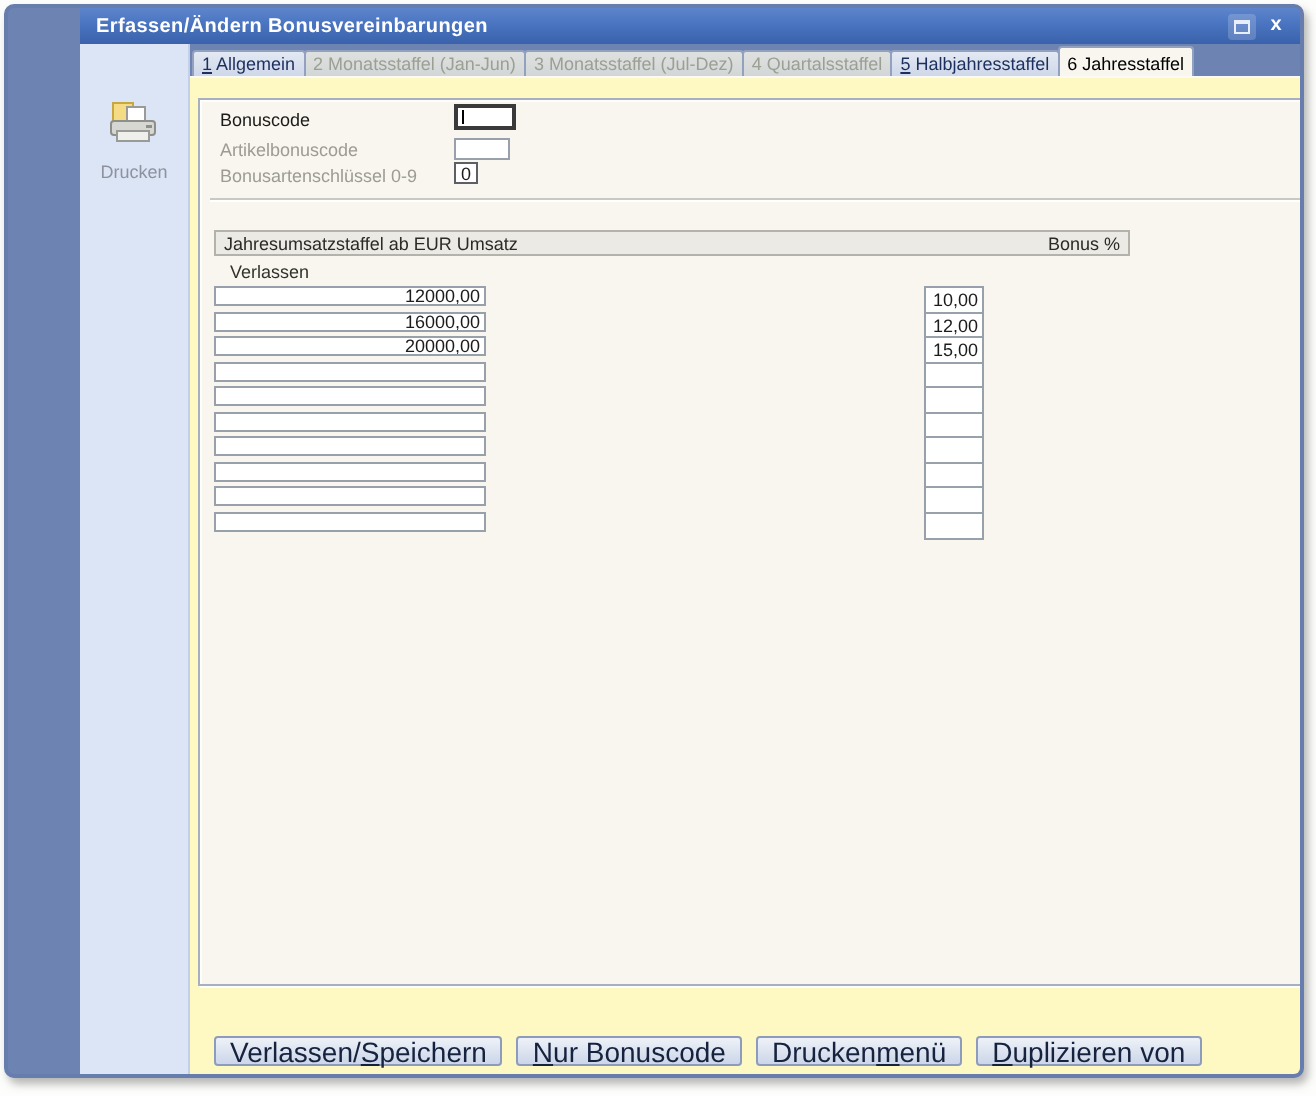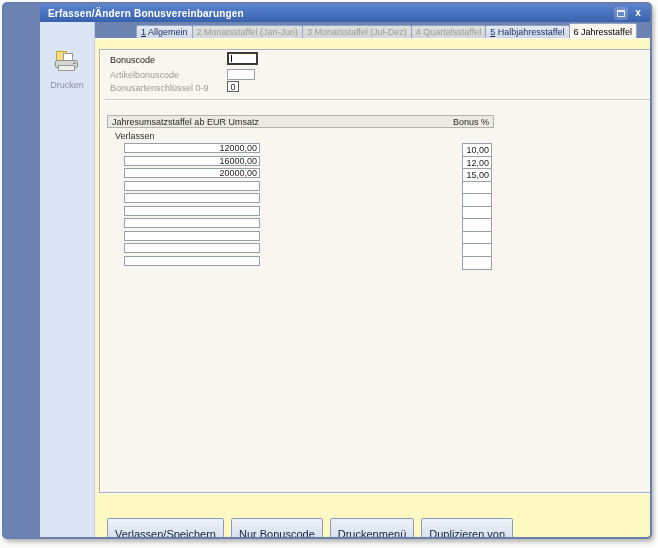--- a/index.html
+++ b/index.html
@@ -21,21 +21,21 @@
   .tb-btn.restore { background:rgba(255,255,255,0.18); }
   .restore-glyph { width:8px; height:7px; border:1px solid #e9eefb; border-top-width:2px; display:block; }
   .close-glyph { color:#fff; font-size:10px; font-weight:bold; line-height:10px; }
 
   .body { flex:1; display:flex; }
   .sidebar { flex:0 0 55px; background:#dbe5f6; border-right:1px solid #c3cfe6; display:flex; flex-direction:column; align-items:center; }
   .print-btn { margin-top:28px; text-align:center; }
   .print-label { display:block; margin-top:2px; font-size:9px; color:#8e929e; }
 
   .main { flex:1; position:relative; background:#6d84b3; }
-  .tabstrip { position:absolute; left:0; top:0; right:0; height:16px; display:flex; align-items:flex-end; padding-left:1px;margin-left:40px; }
+  .tabstrip { position:absolute; left:0; top:0; right:0; height:16px; display:flex; align-items:flex-end; padding-left:1px; }
   .tab {
     font-size:9px; line-height:10px; padding:1px 4px 2px 4px; height:13px;
     background:linear-gradient(180deg,#e3e9f3,#cfd8e9);
     border:1px solid #93a1c0; border-bottom:none; margin-right:-1px;
     color:#1c2f5e; white-space:nowrap; border-radius:2px 2px 0 0;
   }
   .tab.disabled { background:linear-gradient(180deg,#dfe1df,#d3d6d6); color:#9ba095; }
   .tab.active { background:#f8f6ef; color:#000; height:15px; padding-top:3px; z-index:2; position:relative; }
   .tab u, .btn u { text-decoration:underline; }
 
@@ -54,35 +54,35 @@
     font-family:"Liberation Sans", sans-serif; font-size:9px; color:#1c1c1c;
     text-align:right; padding:0 2px; height:11px; line-height:9px;
   }
   .fld.focused { border:2px solid #3a3a3a; height:13px; }
   .caret { position:absolute; width:1px; height:7px; background:#000; }
   .fld.center { text-align:center; }
 
   .sep { position:absolute; left:5px; right:5px; height:2px; border-top:1px solid #c9c9c1; border-bottom:1px solid #ffffff; }
 
   .hdrbar {
-    position:absolute; left:7px; top:65px; width:387px; height:13px;
+    position:absolute; left:7px; top:65px; width:458px; height:13px;
     background:#eceae4; border:1px solid #b3b3ab; display:flex; align-items:center; justify-content:space-between;
     font-size:9px; color:#2b2b26; padding:0 4px;
   }
 
   .rows { position:absolute; left:0; top:93px; right:0; }
   .srow { position:relative; height:10px; margin-bottom:2.5px; }
-  .srow .amount { left:24px; top:0; width:136px; height:10px; }
+  .srow .amount { left:7px; top:0; width:136px; height:10px; }
   .srow .bonus  { left:362px; top:0; width:30px; height:14px; }
 
   .btnrow { position:absolute; left:12px; top:479px; display:flex; gap:7px; }
   .btn {
-    font-family:"Liberation Sans", sans-serif; font-size:11px; color:#16233f;
+    font-family:"Liberation Sans", sans-serif; font-size:14px; color:#16233f;
     background:linear-gradient(180deg,#eef2f8,#ccd6e9);
-    border:1px solid #8d9cbd; border-radius:2px; padding:2px 7px; height:31px; line-height:10px; white-space:nowrap;
+    border:1px solid #8d9cbd; border-radius:2px; padding:2px 7px; height:15px; line-height:10px; white-space:nowrap;
   }
 </style>
 </head>
 <body>
 
 <div class="window">
 
   <div class="titlebar">
     <span class="title">Erfassen/Ändern Bonusvereinbarungen</span>
     <span class="tb-btn restore">

